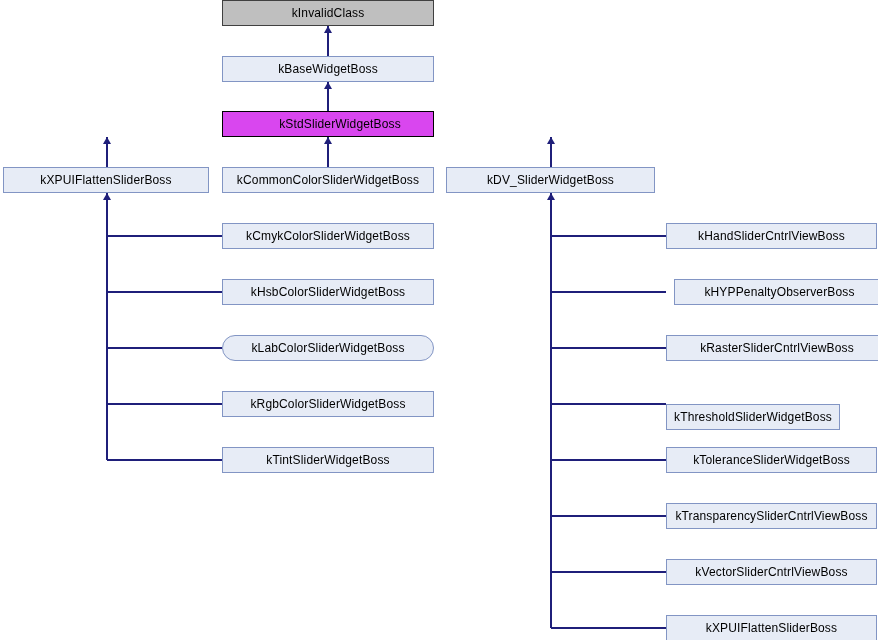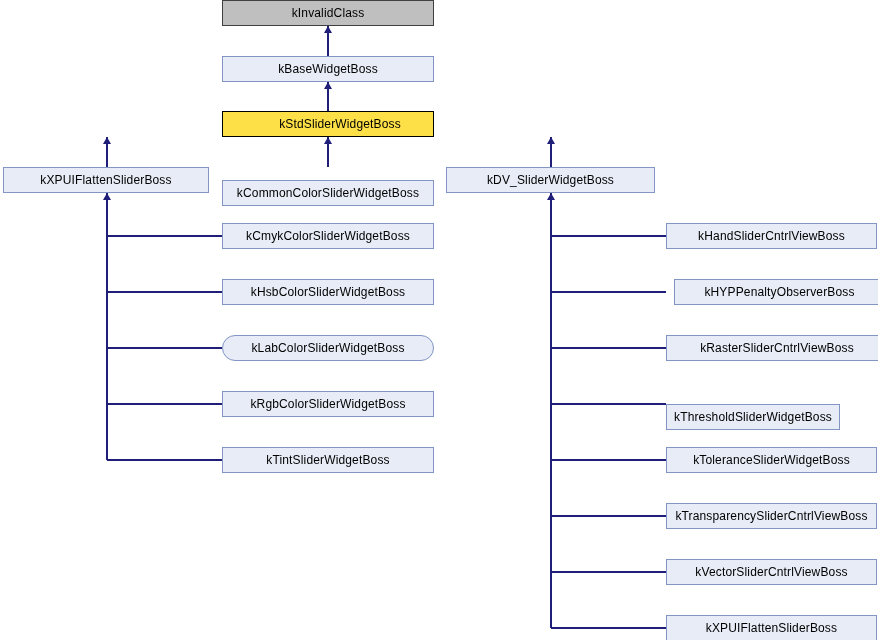--- a/index.html
+++ b/index.html
@@ -38,21 +38,21 @@
     white-space: nowrap;
     border: 1px solid #8295c4;
     background: #e7ecf6;
     height: 26px;
   }
   .node.root {
     background: #bfbfbf;
     border: 1px solid #404040;
   }
   .node.current {
-    background: #fde047;
+    background: #d946ef;
     border: 1px solid #000000;
     padding-left: 24px;
   }
 </style>
 </head>
 <body>
 
 <div id="diagram">
   <svg id="edge-layer" viewBox="0 0 878 640" width="878" height="640">
       <line x1="328" y1="26" x2="328" y2="56" stroke="#1f1f7a" stroke-width="1.6" shape-rendering="crispEdges"></line>
@@ -89,21 +89,21 @@
       </div>
       <div class="node" style="left: 222px; top: 56px; width: 212px; text-align: center;">
         <span>kBaseWidgetBoss</span>
       </div>
       <div class="node current" style="left: 222px; top: 111px; width: 212px;">
         <span>kStdSliderWidgetBoss</span>
       </div>
       <div class="node" style="left: 3px; top: 167px; width: 206px;">
         <span>kXPUIFlattenSliderBoss</span>
       </div>
-      <div class="node" style="left: 222px; top: 167px; width: 212px; margin-top: 13px;">
+      <div class="node" style="left: 222px; top: 167px; width: 212px;">
         <span>kCommonColorSliderWidgetBoss</span>
       </div>
       <div class="node" style="left: 446px; top: 167px; width: 209px;">
         <span>kDV_SliderWidgetBoss</span>
       </div>
       <div class="node" style="left: 222px; top: 223px; width: 212px;">
         <span>kCmykColorSliderWidgetBoss</span>
       </div>
       <div class="node" style="left: 222px; top: 279px; width: 212px;">
         <span>kHsbColorSliderWidgetBoss</span>

